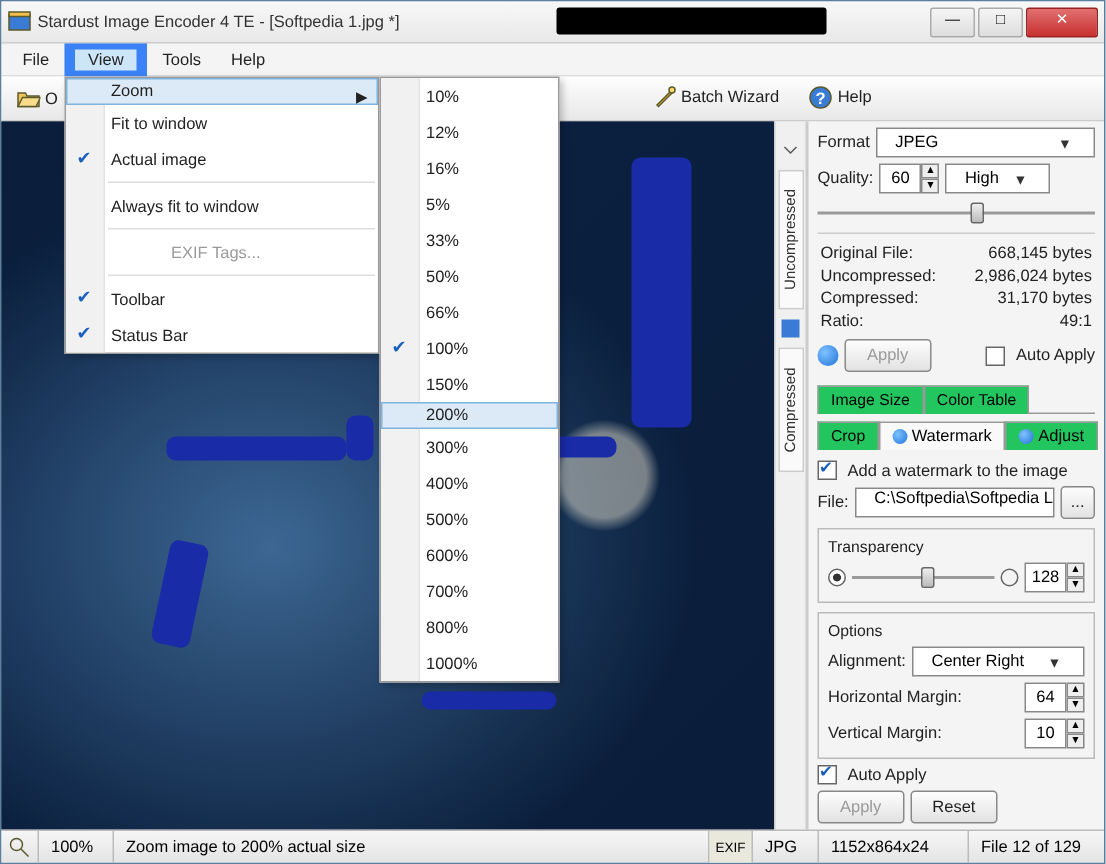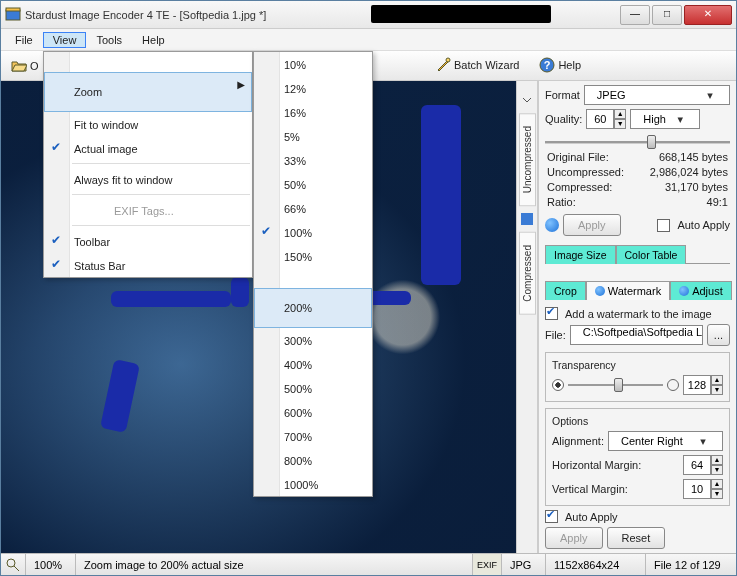--- a/index.html
+++ b/index.html
@@ -10,21 +10,21 @@
 .titlebar { height: 28px; background: linear-gradient(#f8f8f8, #e8e8e8); border-bottom: 1px solid #ccc; display: flex; align-items: center; padding: 0 4px; position: relative; }
 .titlebar .app-icon { width: 16px; height: 16px; margin-right: 4px; }
 .titlebar .title-text { flex: 1; color: #333; }
 .titlebar .black-bar { position: absolute; left: 370px; top: 4px; width: 180px; height: 18px; background: #000; border-radius: 2px; }
 .win-btns { display: flex; gap: 0; }
 .win-btn { width: 30px; height: 20px; border: 1px solid #aaa; background: linear-gradient(#f5f5f5,#ddd); text-align: center; line-height: 16px; font-size: 10px; border-radius: 2px; margin-left: 2px; }
 .win-btn.close { width: 48px; background: linear-gradient(#e27070,#c73030); color: #fff; border-color: #922; }
 
 .menubar { height: 22px; background: #f4f4f4; border-bottom: 1px solid #ddd; display: flex; align-items: center; padding: 0 4px; }
 .menubar .menu-item { padding: 2px 10px; color: #222; cursor: default; }
-.menubar .menu-item.active { background: #cde6f7; border: 1px solid #3b82f6; padding: 1px 9px; }
+.menubar .menu-item.active { background: #cde6f7; border: 7px solid #3b82f6; padding: 1px 9px; }
 
 .toolbar { height: 30px; background: linear-gradient(#fefefe,#e8e8e8); border-bottom: 1px solid #ccc; display: flex; align-items: center; padding: 0 6px; gap: 4px; position: relative; }
 .tool-btn { display: flex; align-items: center; gap: 3px; padding: 2px 4px; }
 .tool-btn .lbl { color: #222; }
 .ico { width: 16px; height: 16px; display: inline-block; }
 
 .content { position: absolute; top: 80px; left: 0; right: 0; bottom: 22px; display: flex; }
 
 .canvas-area { flex: 1; background: #0a1833; position: relative; overflow: hidden; }
 .canvas-image { position: absolute; inset: 0; background:
@@ -57,36 +57,36 @@
 .hr { height: 1px; background: #ccc; margin: 2px 0; }
 .stats { font-size: 10.5px; color: #222; }
 .stats .srow { display: flex; justify-content: space-between; padding: 0 2px; line-height: 15px; }
 .btn { height: 22px; padding: 0 14px; border: 1px solid #888; background: linear-gradient(#fdfdfd,#e2e2e2); border-radius: 3px; color: #222; }
 .btn.disabled { color: #9a9a9a; }
 .chk { width: 13px; height: 13px; border: 1px solid #666; background: #fff; display: inline-block; vertical-align: middle; margin-right: 3px; position: relative; }
 .chk.checked::after { content: "✔"; position: absolute; top: -3px; left: 0; font-size: 11px; color: #1a5fbf; }
 .blue-dot { width: 14px; height: 14px; background: radial-gradient(circle at 35% 35%, #7fc2ff, #1e72d8); border-radius: 50%; display: inline-block; vertical-align: middle; }
 
 .tabs-row { display: flex; border-bottom: 1px solid #999; margin-top: 4px; }
-.tab { padding: 3px 8px; border: 1px solid #999; border-bottom: none; background: #5eead4; font-size: 10.5px; position: relative; top: 1px; display: flex; align-items: center; gap: 3px; }
+.tab { padding: 3px 8px; border: 1px solid #999; border-bottom: none; background: #22c55e; font-size: 10.5px; position: relative; top: 1px; display: flex; align-items: center; gap: 3px; }
 .tab.active { background: #f9f9f9; }
 .tab .blue-dot { width: 10px; height: 10px; }
 
 .group { border: 1px solid #bbb; padding: 6px; margin-top: 2px; }
 .group legend, .group .legend { font-size: 10.5px; color: #222; margin-bottom: 4px; display: block; }
 .radio { width: 12px; height: 12px; border: 1px solid #666; border-radius: 50%; display: inline-block; vertical-align: middle; }
 .radio.sel { background: radial-gradient(circle, #333 0 35%, #fff 40% 100%); }
 
 .statusbar { position: absolute; left: 0; right: 0; bottom: 0; height: 22px; background: linear-gradient(#f6f6f6,#e4e4e4); border-top: 1px solid #bbb; display: flex; align-items: center; font-size: 11px; }
 .sb-cell { border-right: 1px solid #bbb; height: 100%; display: flex; align-items: center; padding: 0 8px; }
 .sb-cell.icon { padding: 0 4px; }
 
 .dropdown { position: absolute; background: #fff; border: 1px solid #9a9a9a; box-shadow: 2px 2px 5px rgba(0,0,0,.25); z-index: 50; }
 .dd-item { display: flex; align-items: center; height: 24px; padding: 2px 20px 0 30px; position: relative; color: #222; }
-.dd-item.hover { background: #dceaf7; border: 1px solid #7eb4e0; height: 40px; padding: 0 19px 0 29px; margin-top: 20px; }
+.dd-item.hover { background: #dceaf7; border: 1px solid #7eb4e0; height: 18px; padding: 0 19px 0 29px; }
 .dd-item .check { position: absolute; left: 7px; top: 4px; color: #1a5fbf; font-size: 12px; }
 .dd-item .arrow { position: absolute; right: 6px; top: 6px; font-size: 10px; }
 .dd-sep { height: 1px; background: #ddd; margin: 3px 2px 3px 28px; }
 .dd-left-strip { position: absolute; left: 0; top: 0; bottom: 0; width: 26px; background: #f1f1f1; border-right: 1px solid #e3e3e3; }
 .dd-item.disabled { color: #9a9a9a; margin-left: 40px; }
 
 .view-menu { left: 42px; top: 50px; width: 210px; }
 .zoom-menu { left: 252px; top: 50px; width: 120px; }
 
 .hidden-tool { position: absolute; left: 430px; top: 54px; display: flex; align-items: center; gap: 12px; background: transparent; }
@@ -312,21 +312,21 @@
         <button class="btn disabled">Apply</button>
         <span style="flex:1"></span>
         <span class="chk"></span>
         <label>Auto Apply</label>
       </div>
 
       <div class="tabs-row">
         <div class="tab">Image Size</div>
         <div class="tab">Color Table</div>
       </div>
-      <div class="tabs-row" style="border-bottom:none;margin-top:12px">
+      <div class="tabs-row" style="border-bottom:none;margin-top:0">
         <div class="tab">Crop</div>
         <div class="tab active">
             <span class="blue-dot"></span>
             <span>Watermark</span>
           </div>
         <div class="tab">
             <span class="blue-dot"></span>
             <span>Adjust</span>
           </div>
       </div>

